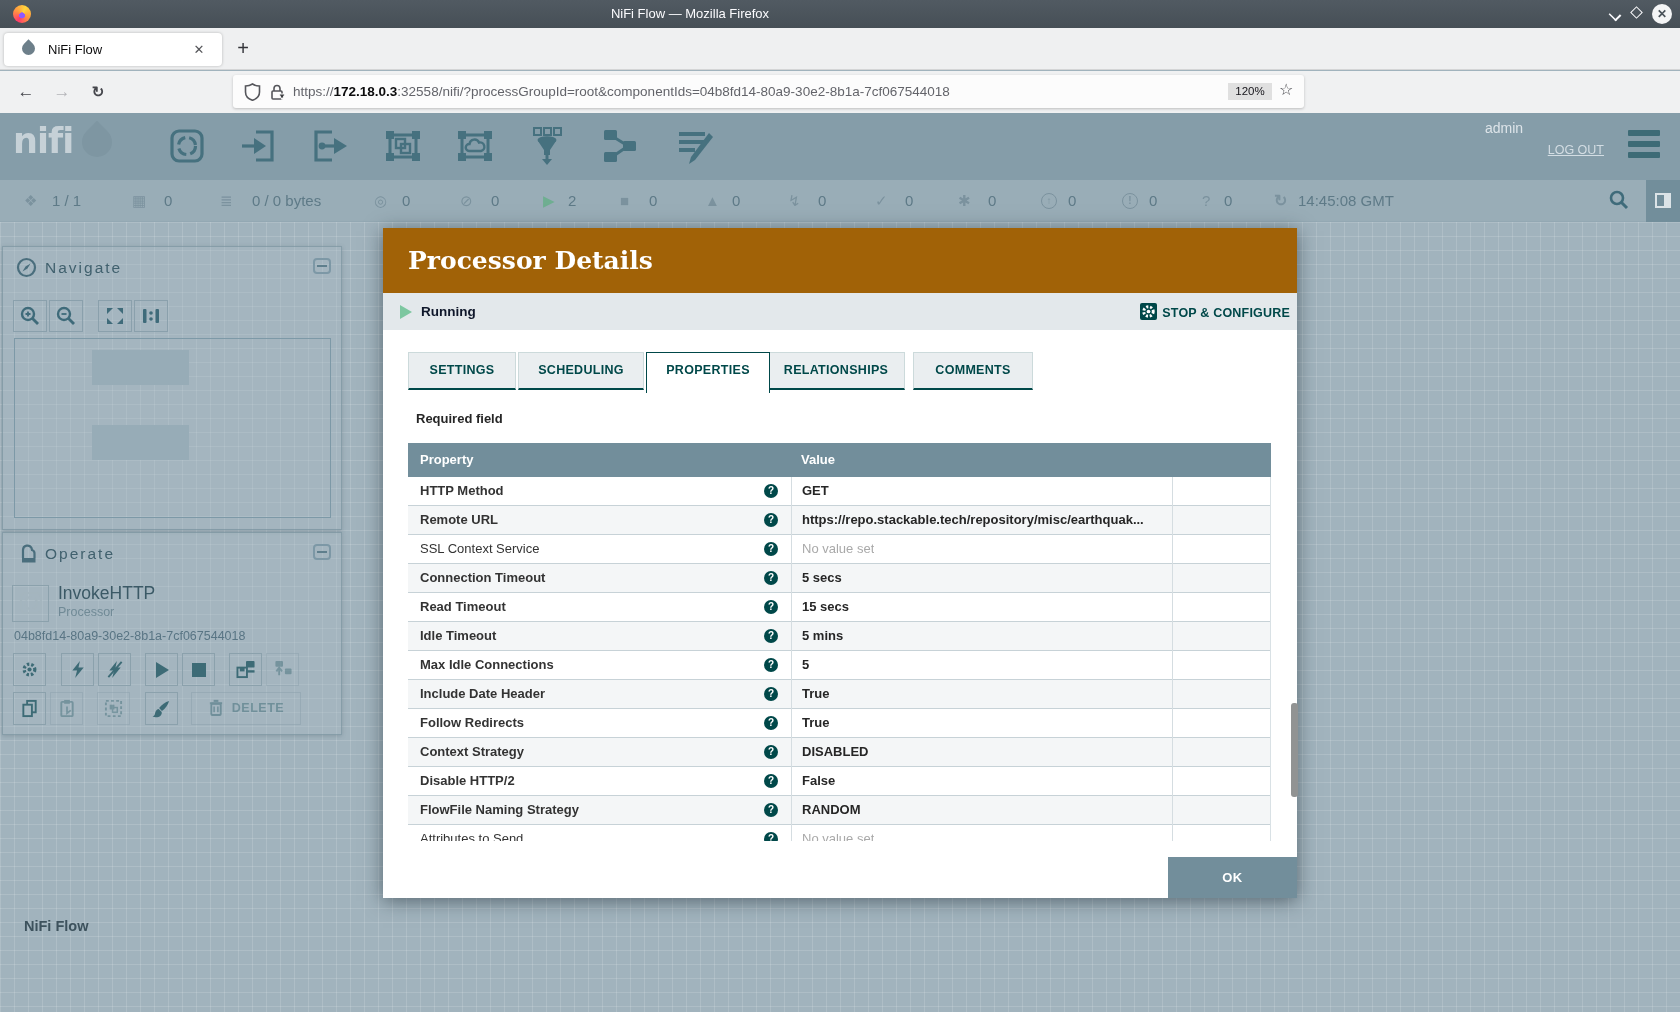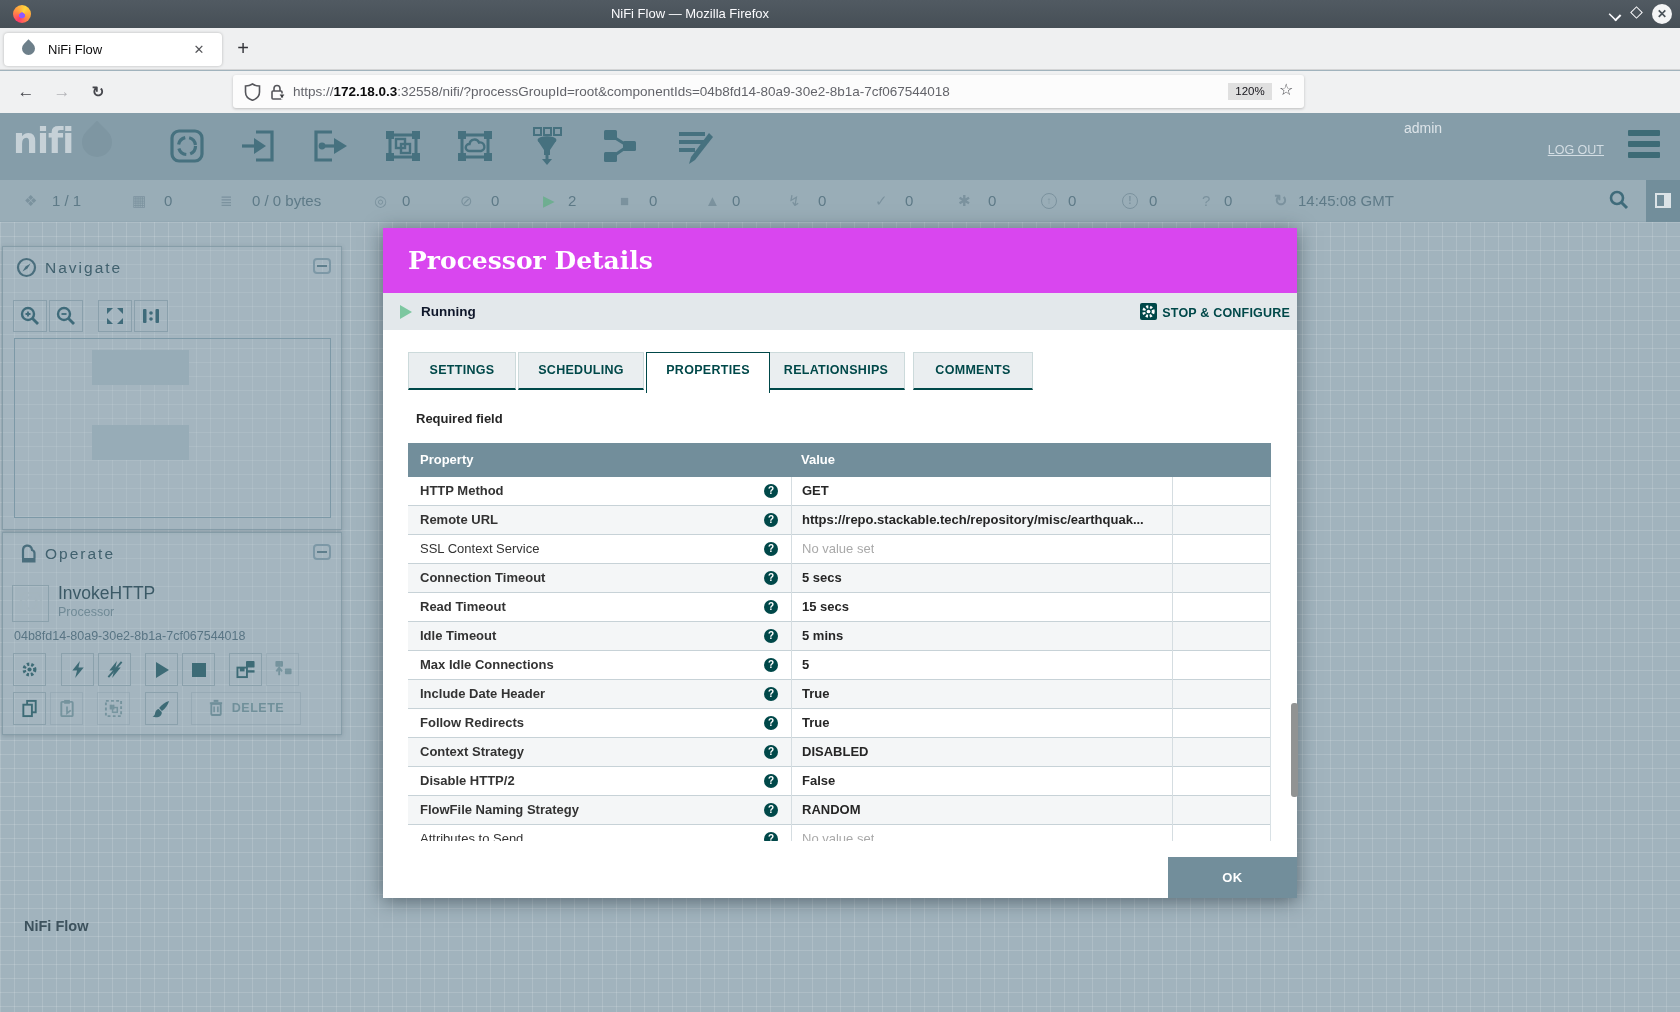--- a/index.html
+++ b/index.html
@@ -31,21 +31,21 @@
 #url-text b{color:#0c0c0d;font-weight:bold}
 #zoom-badge{left:995px;top:8px;width:44px;height:17px;background:#e0e0e0;border-radius:0;font-size:11.5px;color:#15141a;text-align:center;line-height:17px}
 #url-star{left:1046px;top:5px;font-size:16px;color:#45464b}
 .tb-icon{top:78px;width:20px;height:20px}
 #menu-btn div{height:2px;background:#3e3f43;margin:4px 0;width:16px}
 
 #nifi-toolbar{left:0;top:113px;width:1680px;height:67px;background:#859da9}
 #nifi-logo-text{left:13px;top:8px;font-size:35px;font-weight:bold;letter-spacing:-1px;color:#c6d1d7;font-family:"DejaVu Sans",sans-serif}
 #nifi-logo-drop{left:82px;top:14px;width:30px;height:30px;background:#7e96a2;border-radius:0 50% 50% 50%;transform:rotate(45deg)}
 .hd-btn{top:11px;width:44px;height:44px}
-#admin-label{left:1404px;top:7px;width:200px;text-align:left;font-size:14px;color:#dde4e9}
+#admin-label{left:1404px;top:7px;width:200px;text-align:center;font-size:14px;color:#dde4e9}
 #logout-link{left:1404px;top:30px;width:200px;text-align:right;font-size:12.5px;color:#d3dde3;text-decoration:underline}
 #nifi-menu{left:1628px;top:17px}
 #nifi-menu div{width:32px;height:6px;border-radius:1px;background:#3d6b76;margin-bottom:5px}
 
 #nifi-statusbar{left:0;top:180px;width:1680px;height:42px;background:#99adb7;border-bottom:1px solid #93a8b3}
 .sb-icon{top:0;height:42px;line-height:42px;font-size:15px;color:#7b929e}
 .sb-icon.run{color:#6fae91}
 .sb-icon.circ{top:13px;height:16px;width:16px;line-height:14px;border:1.5px solid #7b929e;border-radius:50%;text-align:center;font-size:10px;font-weight:bold}
 .sb-val{top:0;height:42px;line-height:42px;font-size:15px;color:#5e7a87}
 #sb-time{left:1298px;top:0;height:42px;line-height:42px;font-size:15px;color:#5e7a87}
@@ -62,21 +62,21 @@
 .collapse-btn{right:10px;top:11px;width:18px;height:16px;border:2px solid #7d98a6;border-radius:4px}
 .collapse-btn::before{content:"";position:absolute;left:2px;top:5px;width:10px;height:2px;background:#5f7f8d}
 .nav-btn{top:53px;width:34px;height:32px;border:1px solid #8aa0ac}
 #minimap{left:11px;top:91px;width:317px;height:180px;border:1px solid #7d99a7}
 .mm-block{left:77px;width:97px;height:35px;background:#97acb7}
 .op-btn{width:33px;height:33px;border:1px solid #8ba1ac;text-align:center}
 .op-btn.dis{opacity:.45}
 #breadcrumb{left:24px;top:696px;font-size:14.5px;font-weight:bold;color:#3d525d}
 
 #dialog{left:383px;top:228px;width:914px;height:670px;background:#fff;box-shadow:0 3px 18px rgba(25,40,50,.55)}
-#dlg-header{left:0;top:0;width:914px;height:65px;background:#d946ef}
+#dlg-header{left:0;top:0;width:914px;height:65px;background:#a16207}
 #dlg-title{left:25px;top:0;height:65px;line-height:65px;color:#fff;font-size:25px;font-weight:bold;font-family:"DejaVu Serif",serif}
 #dlg-status{left:0;top:65px;width:914px;height:37px;background:#e3e8eb}
 #run-triangle{left:17px;top:12px;width:0;height:0;border-left:12px solid #7dc7a0;border-top:7px solid rgba(0,0,0,0);border-bottom:7px solid rgba(0,0,0,0)}
 #run-label{left:38px;top:0;height:37px;line-height:37px;font-size:13.5px;font-weight:bold;color:#0f172a}
 #stopcfg{right:7px;top:0;height:37px;line-height:37px}
 #stopcfg-icon{position:absolute;left:-22px;top:10px;width:17px;height:17px;background:#004849;border-radius:2px}
 #stopcfg-label{font-size:12.5px;font-weight:bold;color:#004849;letter-spacing:.2px}
 .tab{top:124px;height:38px;background:#eaeef0;border:1px solid #ccdadb;border-bottom:2px solid #004849;text-align:center;font-size:12.5px;font-weight:bold;color:#004849;line-height:35px;letter-spacing:.3px}
 .tab.active{height:41px;background:#fff;border:1px solid #004849;border-bottom:none;z-index:2}
 #required-note{left:33px;top:183px;font-size:13px;font-weight:bold;color:#262626}

